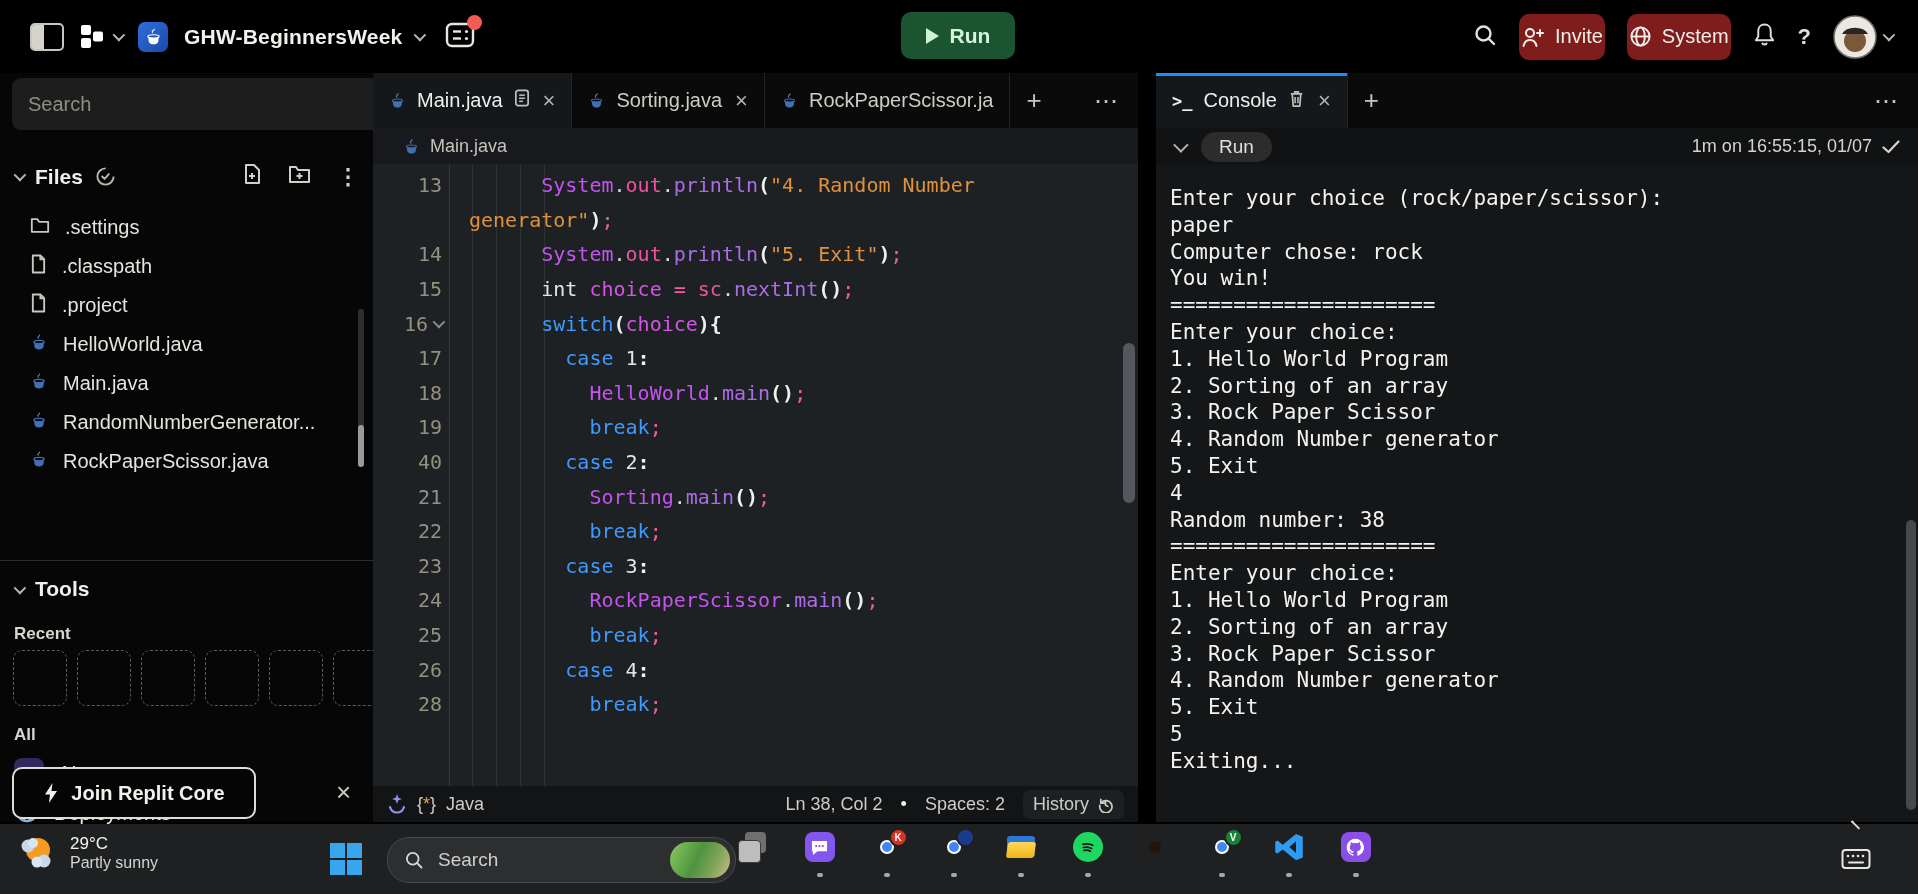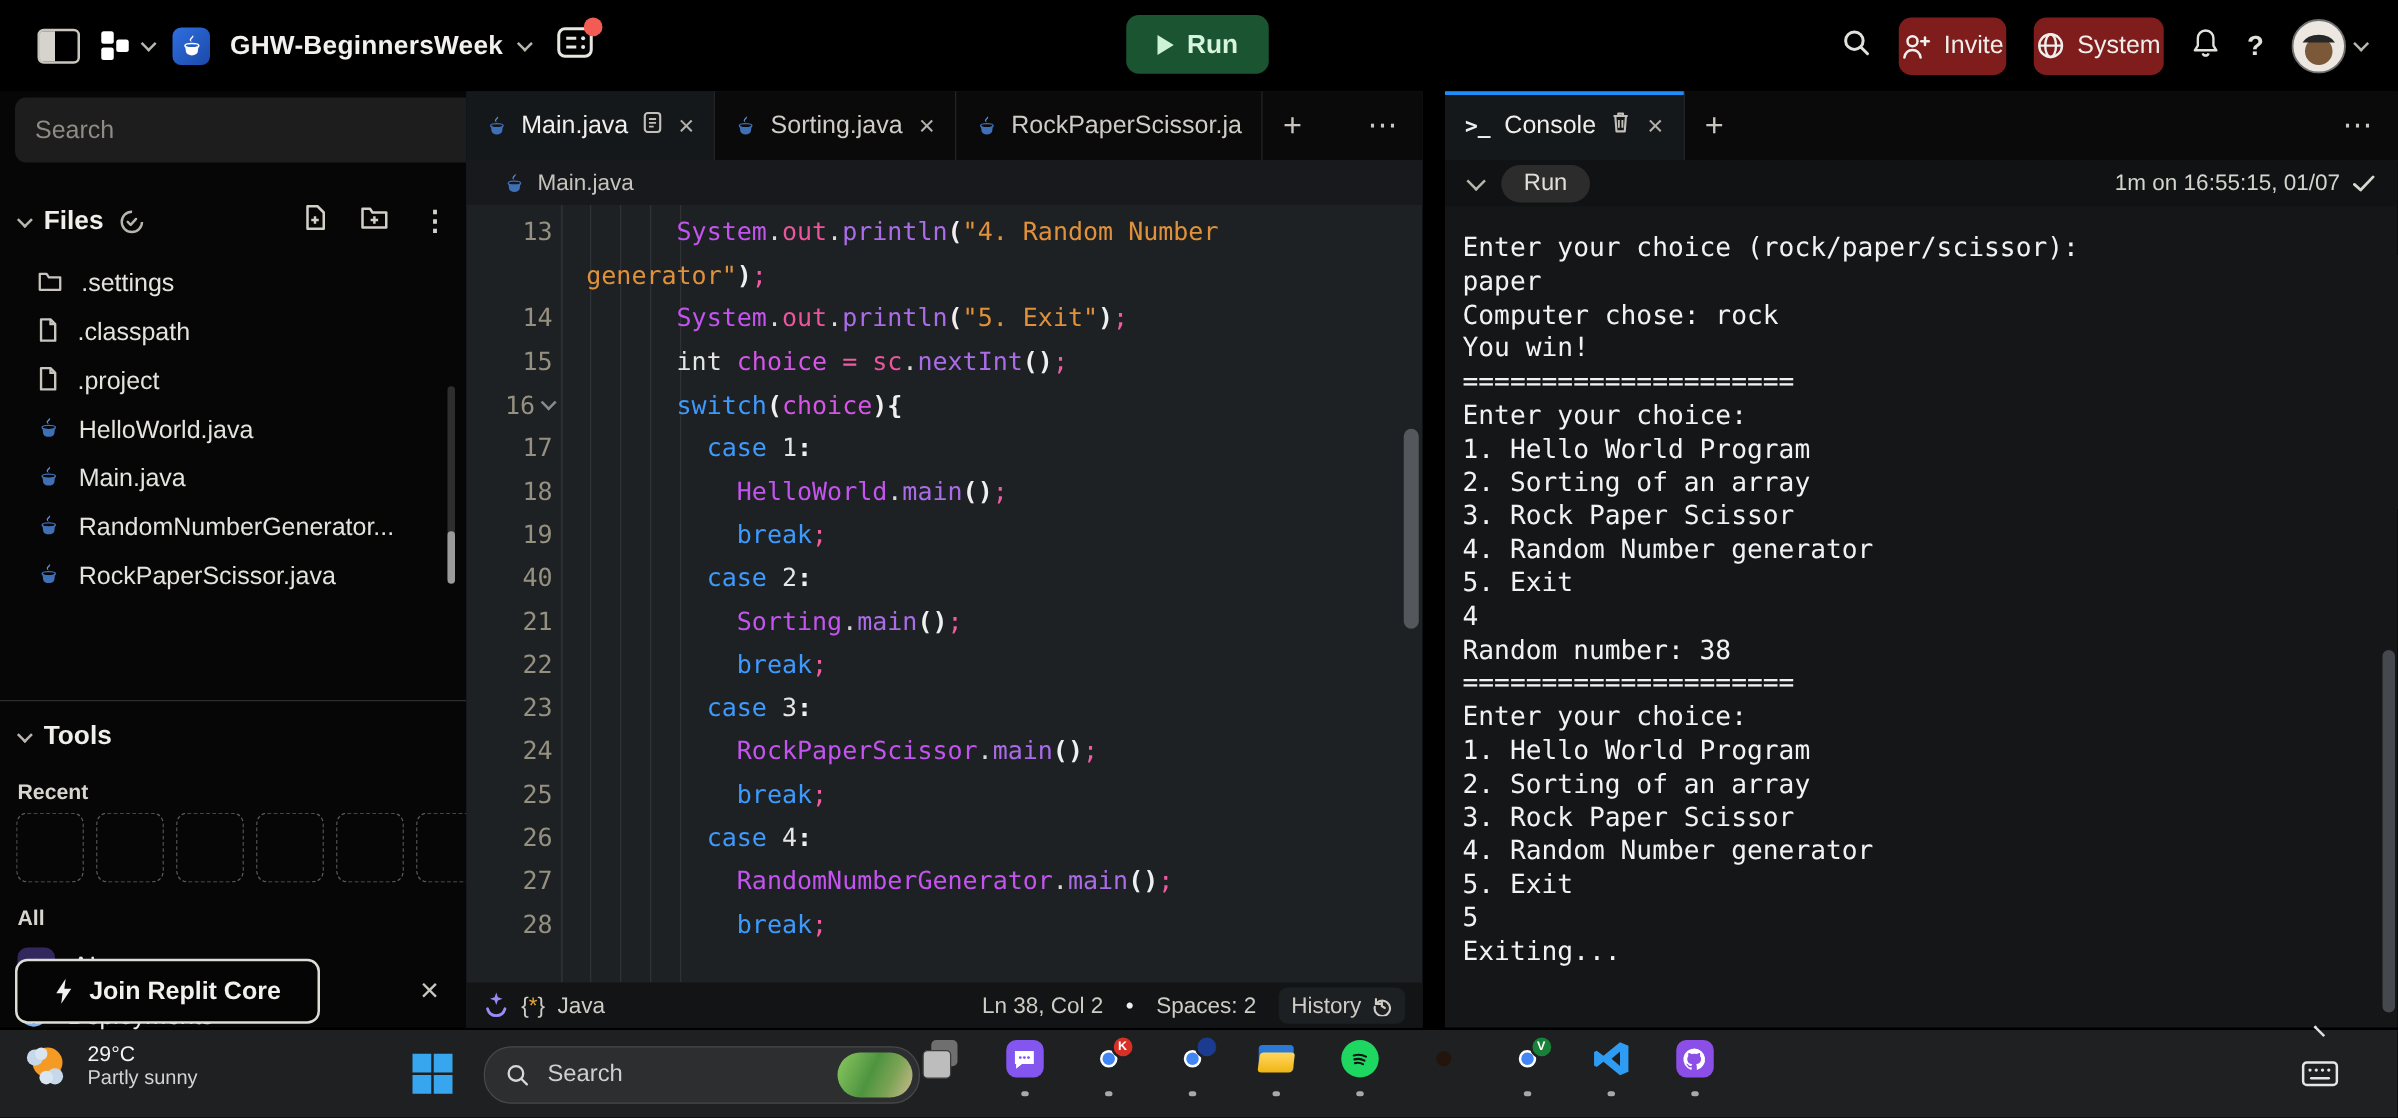--- a/index.html
+++ b/index.html
@@ -473,26 +473,20 @@
           <span class="codeseg"><span>          </span><span class="tok-kw">break</span><span class="tok-op">;</span></span>
         </div>
         <div class="code-row">
           <span class="gut">
             <span>26</span>
           </span>
           <span class="codeseg"><span>        </span><span class="tok-kw">case</span><span> </span><span class="tok-lime">4</span><span class="tok-punb">:</span></span>
         </div>
         <div class="code-row">
           <span class="gut">
-            <span>27</span>
-          </span>
-          <span class="codeseg"><span>          </span><span class="tok-cls">RandomNumberGenerator</span><span class="tok-pun">.</span><span class="tok-meth">main</span><span class="tok-punb">(</span><span class="tok-punb">)</span><span class="tok-op">;</span></span>
-        </div>
-        <div class="code-row">
-          <span class="gut">
             <span>28</span>
           </span>
           <span class="codeseg"><span>          </span><span class="tok-kw">break</span><span class="tok-op">;</span></span>
         </div>
       </div>
   </div>
   <div id="ed-scroll"></div>
   <div id="statusbar">
     <svg width="20" height="22" viewBox="0 0 20 22">
         <path d="M10 1l1.3 3.7L15 6l-3.7 1.3L10 11 8.7 7.3 5 6l3.7-1.3z" fill="#9b8cf5"></path>

